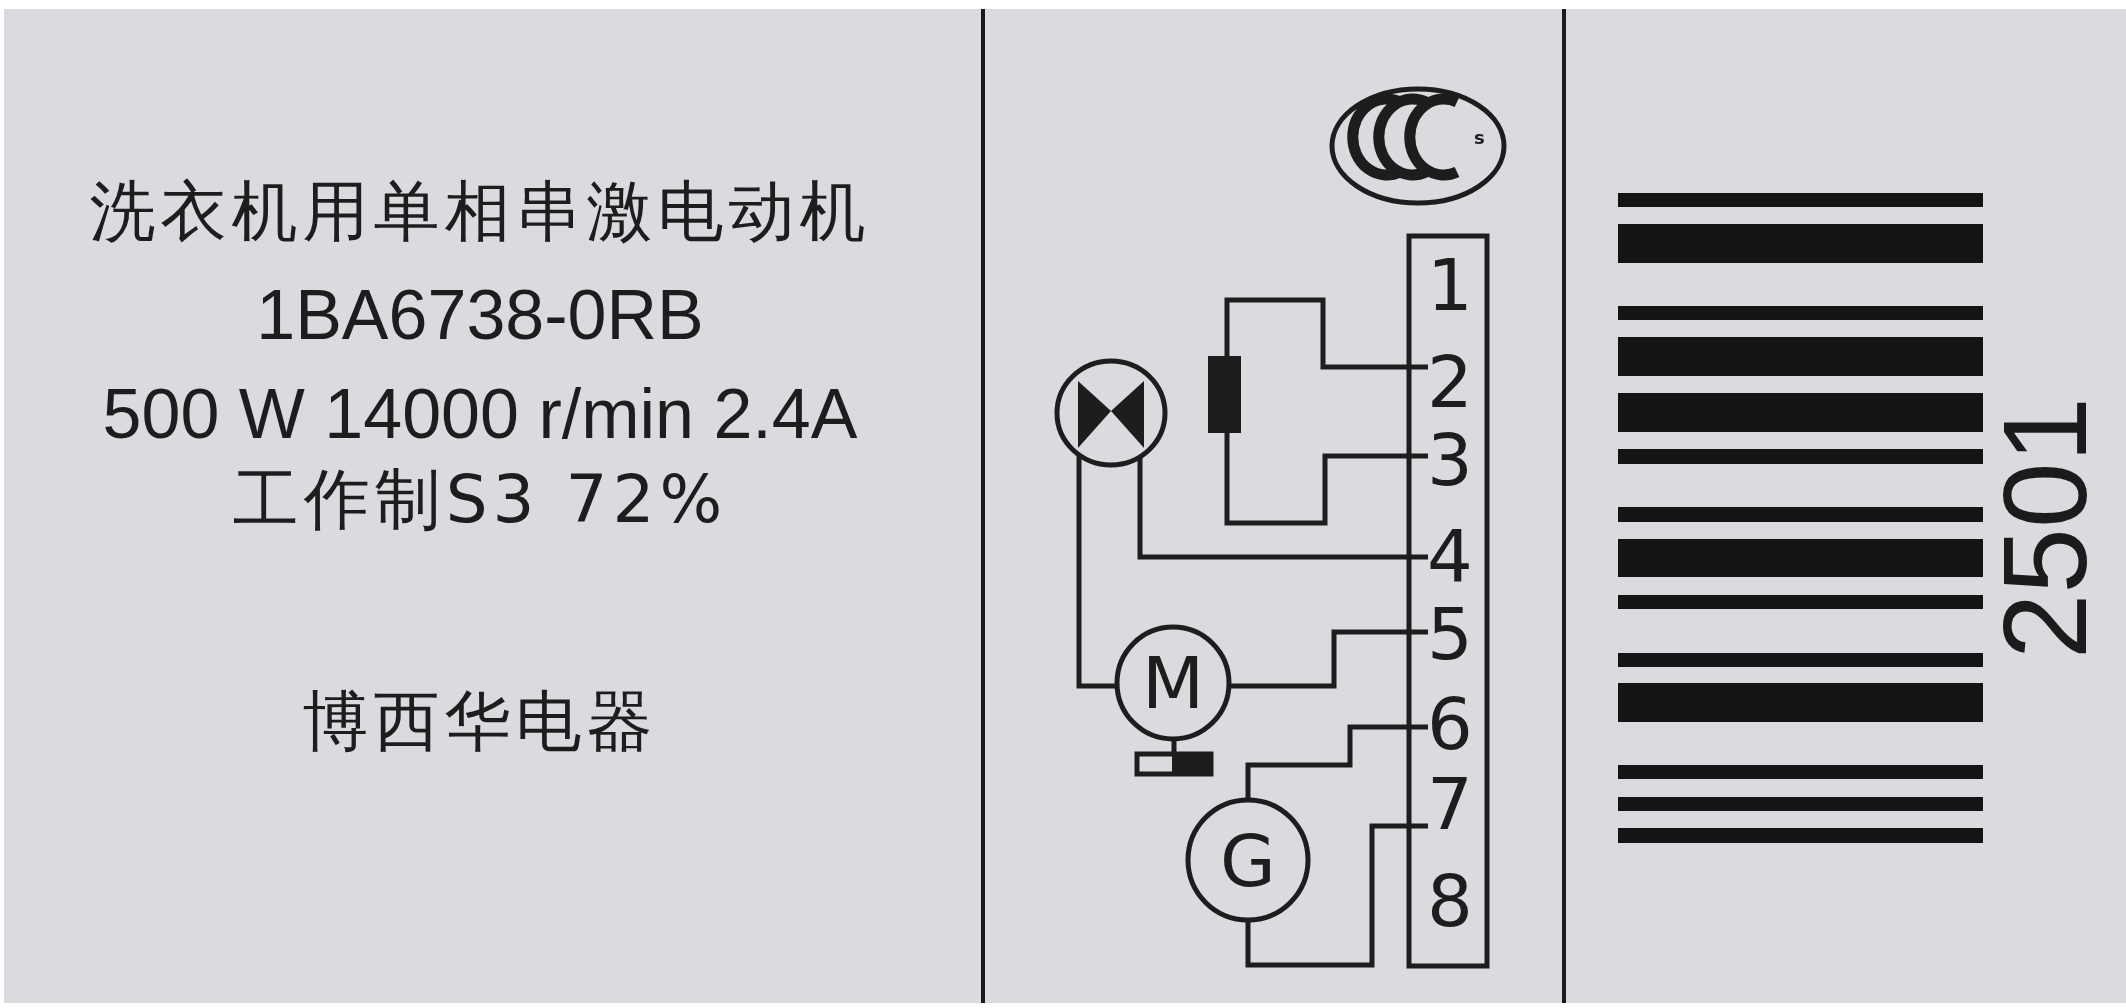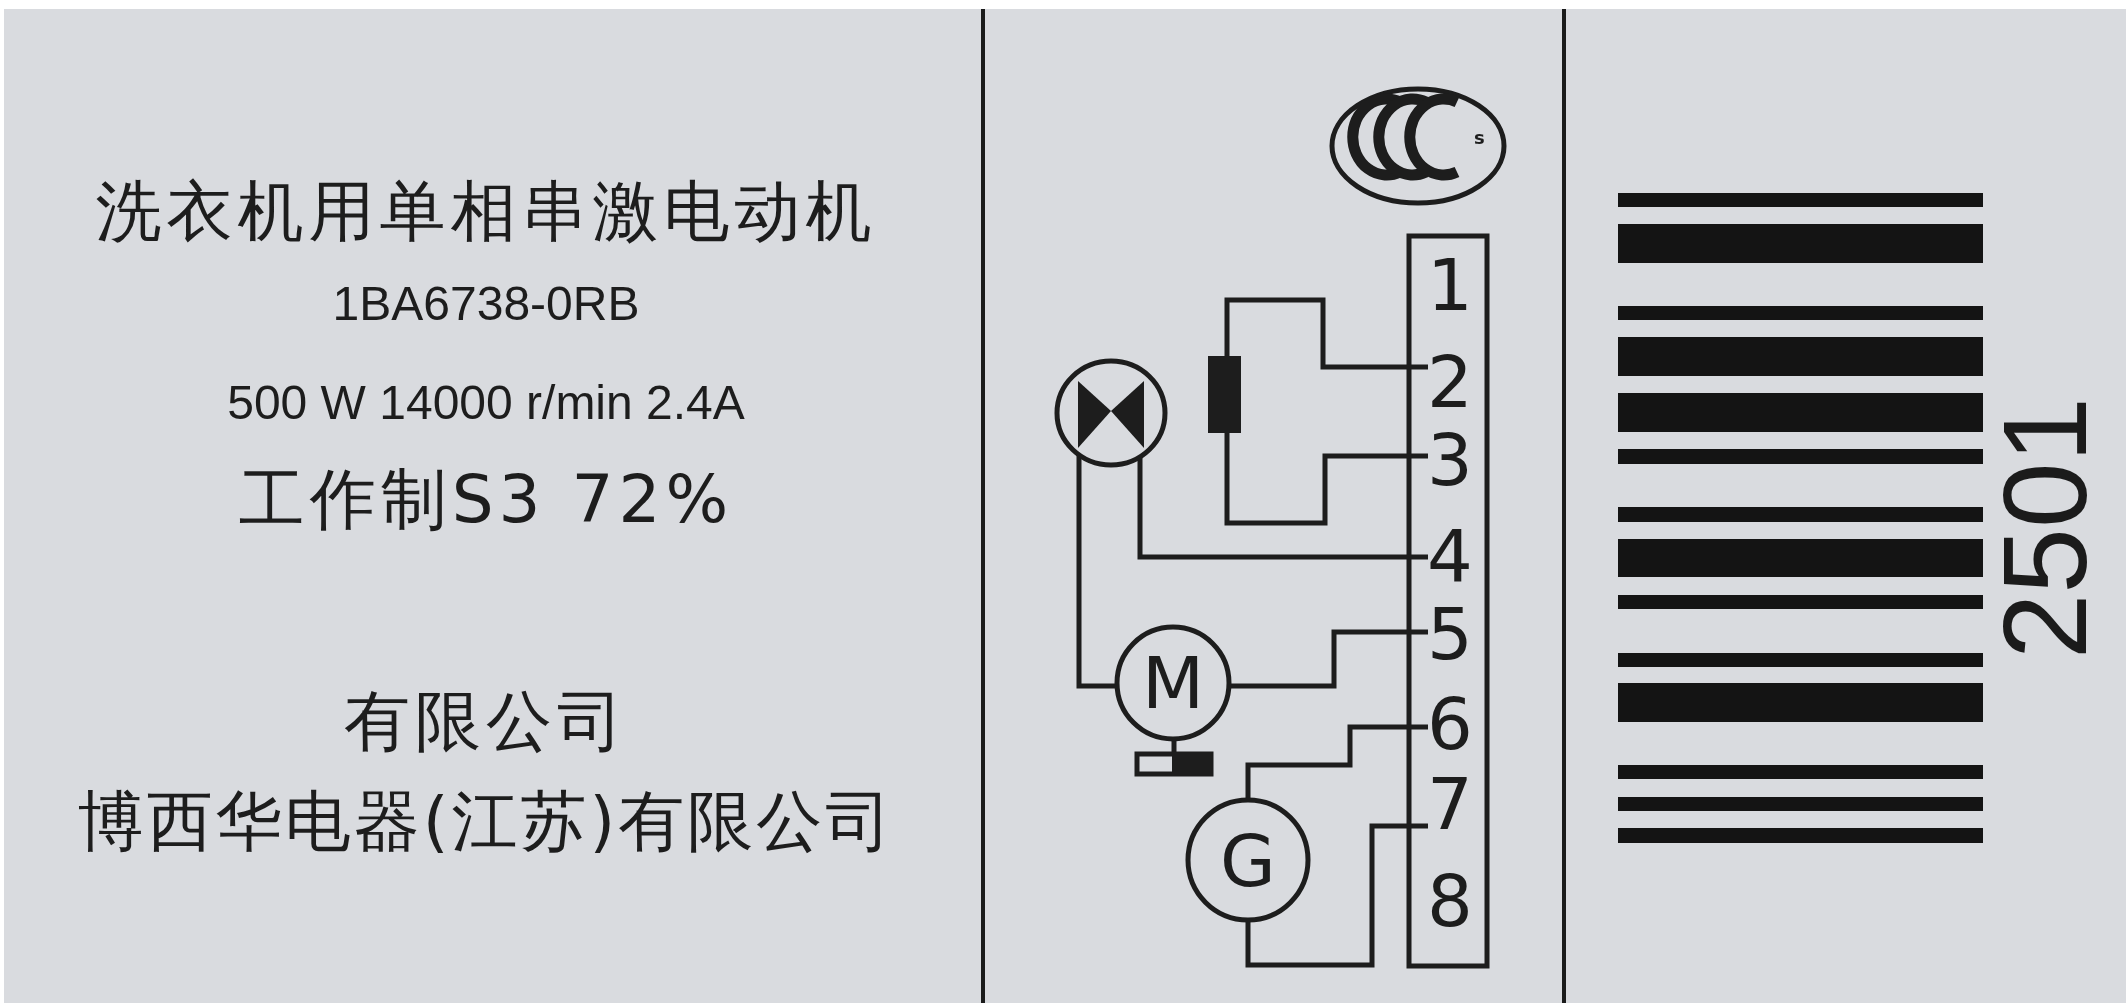--- a/index.html
+++ b/index.html
@@ -37,30 +37,29 @@
       height: 1008px;
     }
     .spec-line {
       position: absolute;
       left: 0;
       width: 960px;
       text-align: center;
       color: #1d1d1d;
       white-space: nowrap;
       line-height: 1;
-      margin-left: 6px;
     }
     .cjk {
       font-family: "DejaVu Sans", "Liberation Sans", sans-serif;
       font-size: 66px;
       letter-spacing: 5px;
     }
     .latin {
       font-family: "Liberation Sans", sans-serif;
-      font-size: 48px;
+      font-size: 70px;
     }
     .schematic {
       position: absolute;
       left: 0;
       top: 0;
       width: 2126px;
       height: 1008px;
     }
     .term-num {
       font-family: "DejaVu Sans", sans-serif;
@@ -88,22 +87,21 @@
 </head>
 <body>
 
 <div class="label"></div>
 
 <div class="spec-panel">
   <div class="spec-line cjk" style="top:179px;">洗衣机用单相串激电动机</div>
   <div class="spec-line latin" style="top:280px;">1BA6738-0RB</div>
   <div class="spec-line latin" style="top:379px;">500 W 14000 r/min 2.4A</div>
   <div class="spec-line cjk" style="top:467px;">工作制S3 72%</div>
-  <div class="spec-line cjk" style="top:689px;">有限公司</div>
-  <div class="spec-line cjk" style="top:789px; letter-spacing:3px;">博西华电器(江苏)有限公司</div>
+  <div class="spec-line cjk" style="top:689px;">博西华电器</div>
 </div>
 
 <div class="divider" style="left:981px;"></div>
 <div class="divider" style="left:1562px;"></div>
 
 <svg class="schematic" viewBox="0 0 2126 1008">
 
   <g>
     <ellipse cx="1418" cy="146" rx="86" ry="57" fill="none" stroke="#1d1d1d" stroke-width="5"></ellipse>
     <path d="M1400 102 A 34 38 0 1 0 1400 172" fill="none" stroke="#1d1d1d" stroke-width="11"></path>

